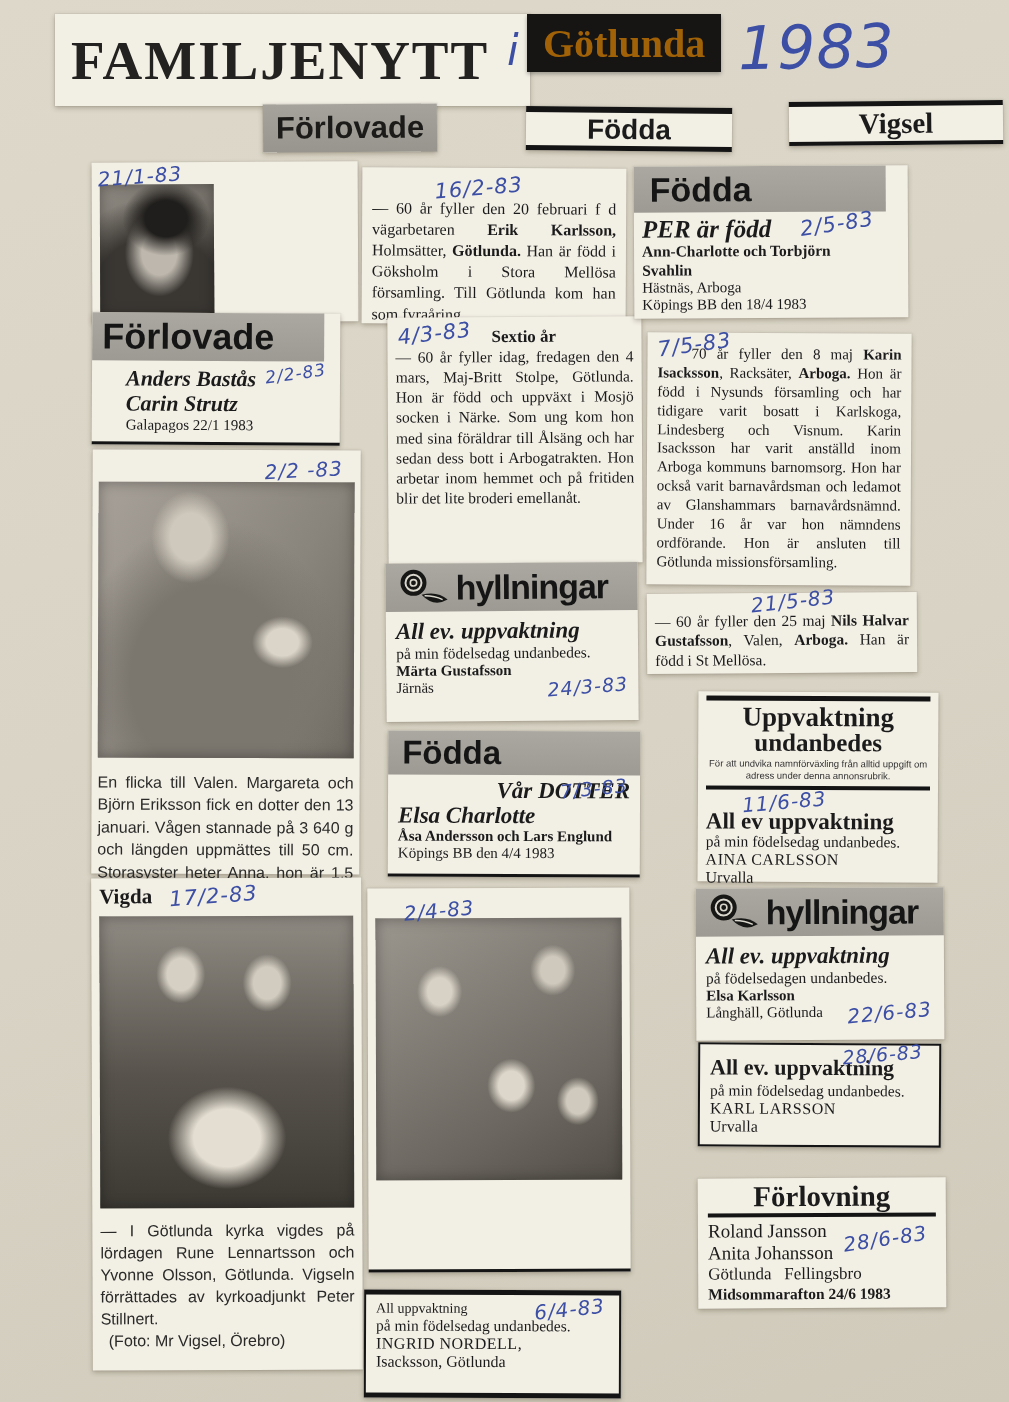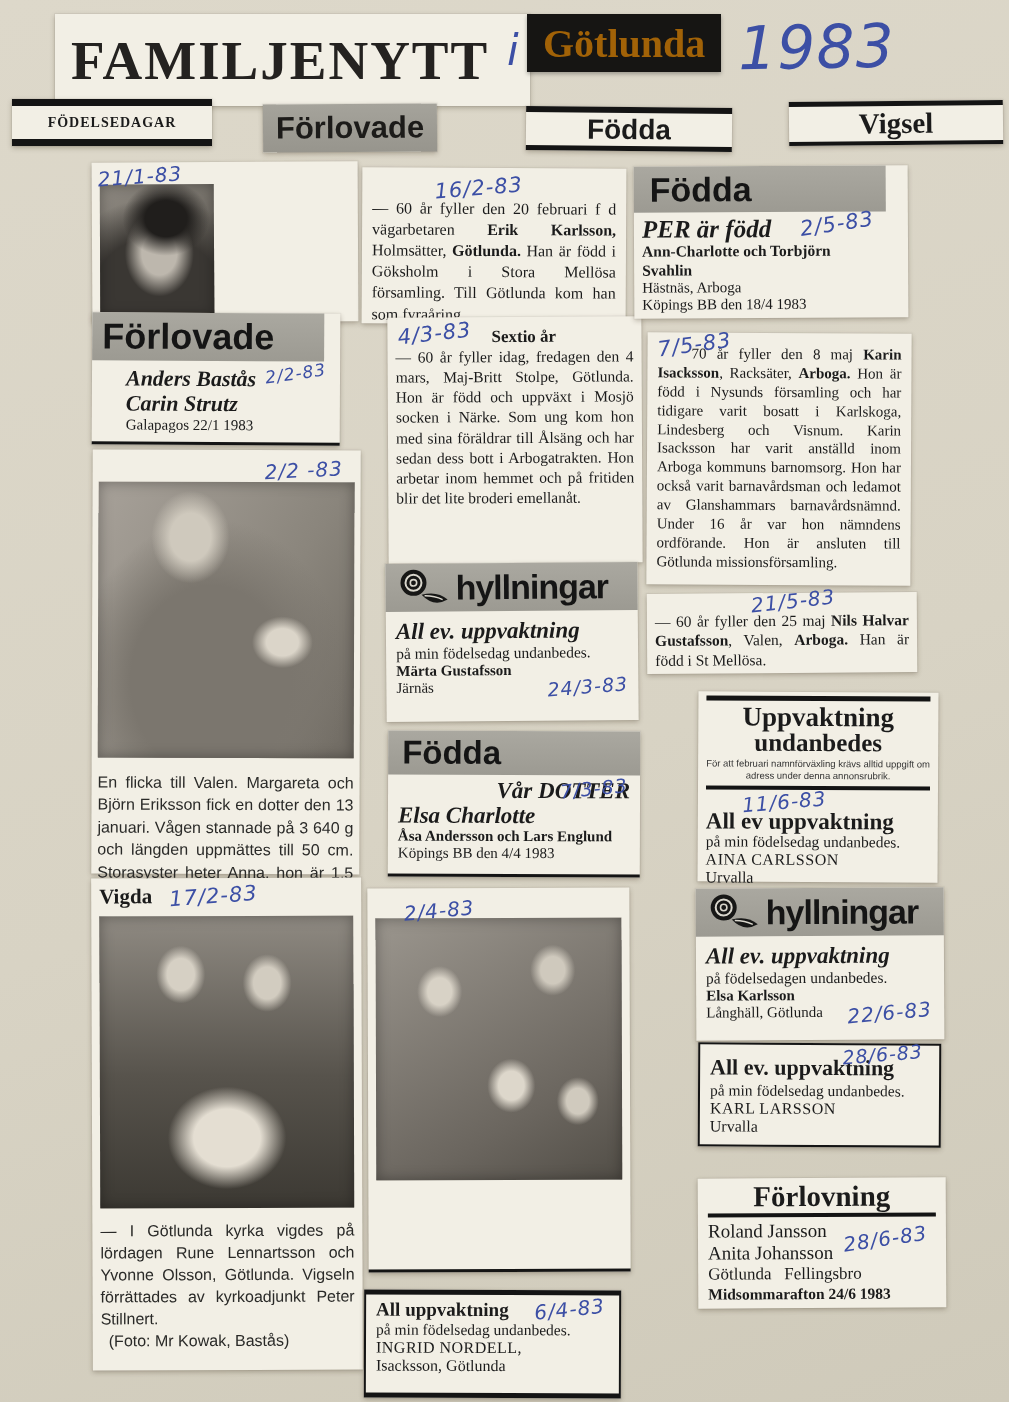--- a/index.html
+++ b/index.html
@@ -57,23 +57,20 @@
 
   <div class="clip" style="left:55px;top:14px;width:475px;height:92px;display:flex;align-items:center;padding-left:16px;">
     <span class="serif" style="font-weight:bold;font-size:55px;letter-spacing:2px;color:#242220;">FAMILJENYTT</span>
   </div>
   <span class="hand" style="position:absolute;left:507px;top:26px;font-size:42px;">i</span>
   <div style="position:absolute;left:527px;top:14px;height:58px;background:#161513;display:flex;align-items:center;padding:0 16px;box-shadow:0 2px 4px rgba(0,0,0,.3);">
     <span class="serif" style="font-weight:bold;font-size:40px;color:#a16207;">Götlunda</span>
   </div>
   <span class="hand" style="position:absolute;left:738px;top:12px;font-size:60px;transform:rotate(-1deg);">1983</span>
 
-  <div class="clip serif" style="left:12px;top:99px;width:200px;height:47px;border-top:7px solid #141414;border-bottom:7px solid #141414;display:flex;align-items:center;justify-content:center;">
-    <span style="font-weight:bold;font-size:14px;letter-spacing:1px;">FÖDELSEDAGAR</span>
-  </div>
   <div class="clip" style="left:263px;top:104px;width:174px;height:48px;background:linear-gradient(180deg,#a5a39b,#97958d);display:flex;align-items:center;justify-content:center;transform:rotate(-.4deg);">
     <span class="sans" style="font-weight:bold;font-size:31px;color:#1c1b19;">Förlovade</span>
   </div>
   <div class="clip sans" style="left:526px;top:107px;width:206px;height:44px;border-top:6px solid #141414;border-bottom:5px solid #141414;display:flex;align-items:center;justify-content:center;transform:rotate(.5deg);">
     <span style="font-weight:bold;font-size:28px;">Födda</span>
   </div>
   <div class="clip serif" style="left:789px;top:101px;width:214px;height:44px;border-top:5px solid #141414;border-bottom:4px solid #141414;display:flex;align-items:center;justify-content:center;transform:rotate(-.6deg);">
     <span style="font-weight:bold;font-size:29px;">Vigsel</span>
   </div>
 
@@ -102,21 +99,21 @@
     <p class="sans body-text" style="margin-top:14px;font-size:16px;line-height:1.4;color:#2a2a28;">En flicka till Valen. Margareta och Björn Eriksson fick en dotter den 13 januari. Vågen stannade på 3 640 g och längden uppmättes till 50 cm. Storasyster heter Anna, hon är 1,5 år.</p>
   </div>
 
   <div class="clip" style="left:92px;top:878px;width:270px;height:492px;padding:6px 8px;transform:rotate(-.2deg);">
     <div style="position:relative;height:32px;">
       <span class="serif" style="font-weight:bold;font-size:21px;">Vigda</span>
       <span class="hand" style="position:absolute;left:70px;top:0;font-size:21px;transform:rotate(-4deg);">17/2-83</span>
     </div>
     <div class="photo photo-wedding" style="width:254px;height:292px;"></div>
     <p class="sans body-text" style="margin-top:12px;font-size:16px;line-height:1.38;color:#2a2a28;">— I Götlunda kyrka vigdes på lördagen Rune Lennartsson och Yvonne Olsson, Götlunda. Vigseln förrättades av kyrkoadjunkt Peter Stillnert.</p>
-    <div class="sans" style="font-size:16px;margin-top:2px;padding-left:8px;color:#2a2a28;">(Foto: Mr Kowak, Bastås)</div>
+    <div class="sans" style="font-size:16px;margin-top:2px;padding-left:8px;color:#2a2a28;">(Foto: Mr Vigsel, Örebro)</div>
   </div>
 
   <div class="clip" style="left:362px;top:168px;width:264px;height:156px;padding:4px 10px;transform:rotate(.3deg);">
     <div class="hand" style="font-size:21px;margin-left:62px;transform:rotate(-5deg);">16/2-83</div>
     <p class="serif body-text" style="margin-top:2px;">
       <span>— 60 år fyller den 20 februari f d vägarbetaren </span><span class="b">Erik Karlsson,</span><span> Holmsätter, </span><span class="b">Götlunda.</span><span> Han är född i Göksholm i Stora Mellösa församling. Till Götlunda kom han som fyraåring.</span>
     </p>
   </div>
 
   <div class="clip" style="left:388px;top:317px;width:254px;height:246px;padding:4px 8px;transform:rotate(-.3deg);">
@@ -160,21 +157,21 @@
     </div>
   </div>
 
   <div class="clip" style="left:368px;top:888px;width:262px;height:384px;padding:4px 8px;border-bottom:3px solid #141414;transform:rotate(-.2deg);">
     <div class="hand" style="font-size:20px;margin-left:28px;transform:rotate(-5deg);">2/4-83</div>
     <div class="photo photo-children" style="width:246px;height:262px;margin-top:2px;"></div>
   </div>
 
   <div class="clip" style="left:364px;top:1290px;width:257px;height:108px;border:2px solid #141414;border-top-width:5px;border-bottom-width:5px;padding:4px 10px;transform:rotate(.2deg);">
     <div style="position:relative;">
-      <span class="serif" style="font-weight:bold;font-size:19px;">All uppvaktning</span>
+      <span class="serif" style="font-weight:normal;font-size:14px;">All uppvaktning</span>
       <span class="hand" style="position:absolute;right:4px;top:-2px;font-size:20px;transform:rotate(-6deg);">6/4-83</span>
     </div>
     <div class="serif" style="font-size:15.5px;">på min födelsedag undanbedes.</div>
     <div class="serif" style="font-size:16px;letter-spacing:.5px;">INGRID NORDELL,</div>
     <div class="serif" style="font-size:16px;">Isacksson, Götlunda</div>
   </div>
 
   <div class="clip" style="left:634px;top:166px;width:274px;height:152px;transform:rotate(-.3deg);">
     <div class="graybar" style="width:252px;height:46px;padding-left:16px;">
       <span style="font-size:34px;">Födda</span>
@@ -199,21 +196,21 @@
     <span class="hand" style="position:absolute;left:104px;top:-4px;font-size:20px;transform:rotate(-6deg);">21/5-83</span>
     <p class="serif body-text" style="font-size:15.5px;line-height:1.25;margin-top:16px;">
       <span>— 60 år fyller den 25 maj </span><span class="b">Nils Halvar Gustafsson</span><span>, Valen, </span><span class="b">Arboga.</span><span> Han är född i St Mellösa.</span>
     </p>
   </div>
 
   <div class="clip" style="left:698px;top:692px;width:240px;height:190px;padding:0 8px;transform:rotate(.3deg);">
     <div class="rule" style="height:5px;margin-top:4px;"></div>
     <div class="serif" style="font-weight:bold;font-size:27px;text-align:center;line-height:1;margin-top:3px;">Uppvaktning</div>
     <div class="serif" style="font-weight:bold;font-size:25px;text-align:center;line-height:.95;">undanbedes</div>
-    <div class="sans" style="font-size:9.5px;text-align:center;line-height:1.25;margin-top:3px;color:#333;">För att februari namnförväxling krävs alltid uppgift om adress under denna annonsrubrik.</div>
+    <div class="sans" style="font-size:9.5px;text-align:center;line-height:1.25;margin-top:3px;color:#333;">För att undvika namnförväxling från alltid uppgift om adress under denna annonsrubrik.</div>
     <div class="rule" style="height:4px;margin-top:4px;"></div>
     <div style="position:relative;padding-top:2px;">
       <span class="hand" style="position:absolute;left:36px;top:0;font-size:20px;transform:rotate(-5deg);">11/6-83</span>
       <div class="serif" style="font-weight:bold;font-size:23px;margin-top:18px;line-height:1;">All ev uppvaktning</div>
       <div class="serif" style="font-size:15.5px;">på min födelsedag undanbedes.</div>
       <div class="serif" style="font-size:16px;letter-spacing:.5px;">AINA CARLSSON</div>
       <div class="serif" style="font-size:16px;">Urvalla</div>
     </div>
   </div>
 

